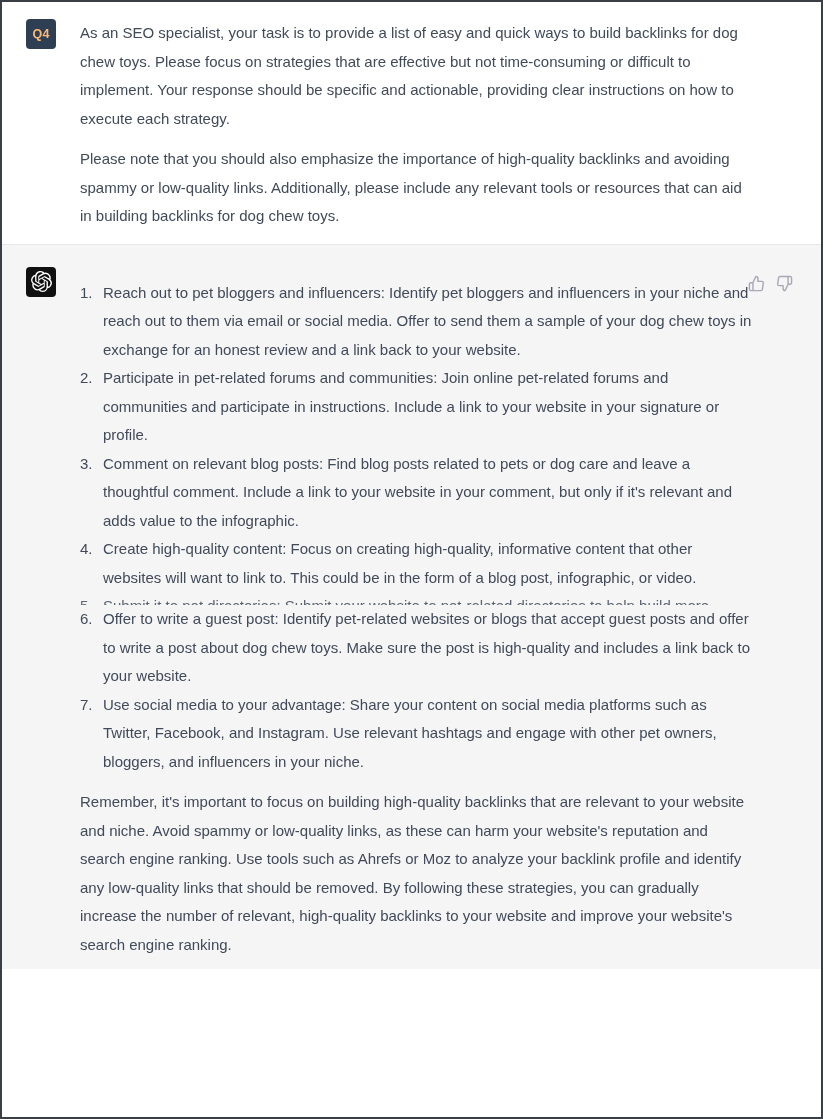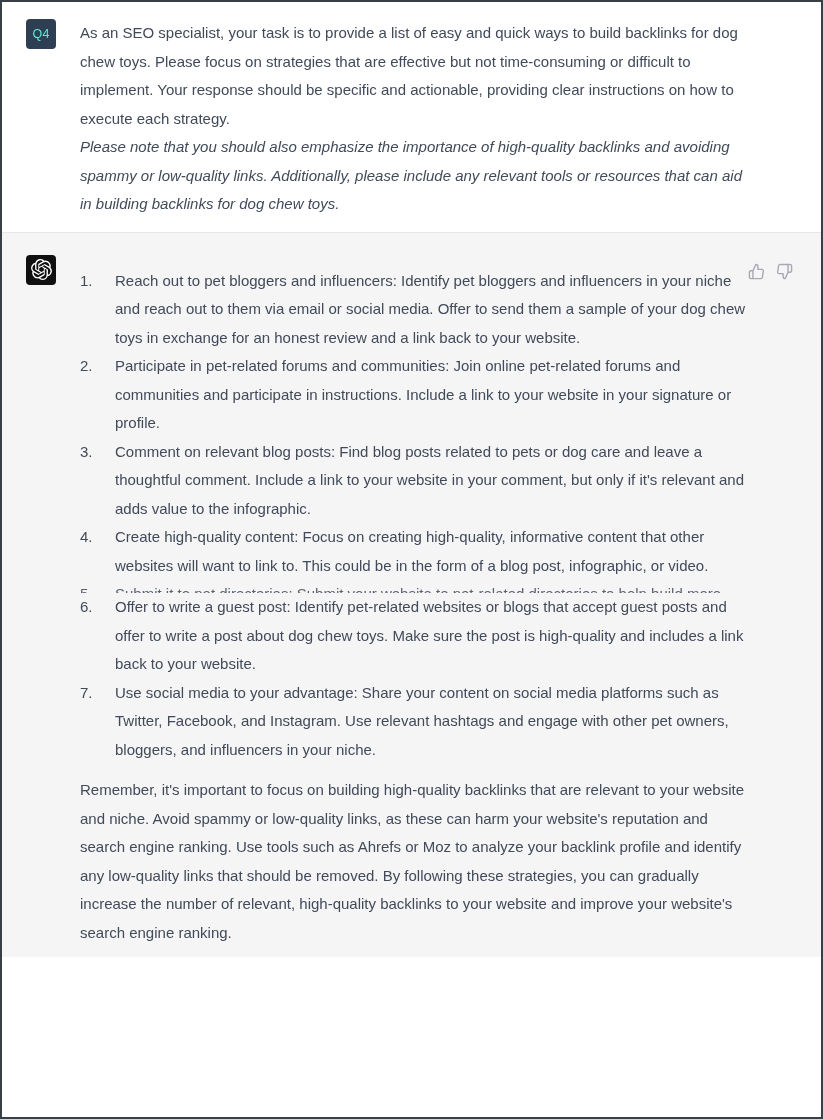--- a/index.html
+++ b/index.html
@@ -29,44 +29,44 @@
     padding-bottom: 10px;
   }
   .avatar {
     width: 30px; height: 30px;
     border-radius: 4px;
     display: flex; align-items: center; justify-content: center;
     flex-shrink: 0;
   }
   .avatar.q4 {
     background: #2e3f54;
-    color: #5eead4;
+    color: #fdba74;
     font-size: 12.5px;
-    font-weight: 400;
+    font-weight: 700;
     letter-spacing: 0.2px;
     text-align: center;
   }
   .avatar.ai { background: #101010; }
   .avatar.ai svg { width: 21px; height: 21px; fill: #ffffff; }
   .content {
     max-width: 672px;
     font-size: 15px;
     line-height: 28.5px;
   }
-  .content p + p { margin-top: 0; font-style: italic; }
+  .content p + p { margin-top: 12px; }
   ol.strategies {
     list-style: none;
     margin: 12px 0 12px 0;
   }
   ol.strategies li { display: flex; }
   ol.strategies .num {
     min-width: 23px;
     flex-shrink: 0;
   }
-  ol.strategies .txt { flex: 1; margin-left: 12px; }
+  ol.strategies .txt { flex: 1; }
   ol.strategies li.clipped {
     height: 13px;
     overflow: hidden;
     opacity: 0.85;
   }
   .feedback {
     position: absolute;
     top: 30px;
     right: 28px;
     display: flex;

